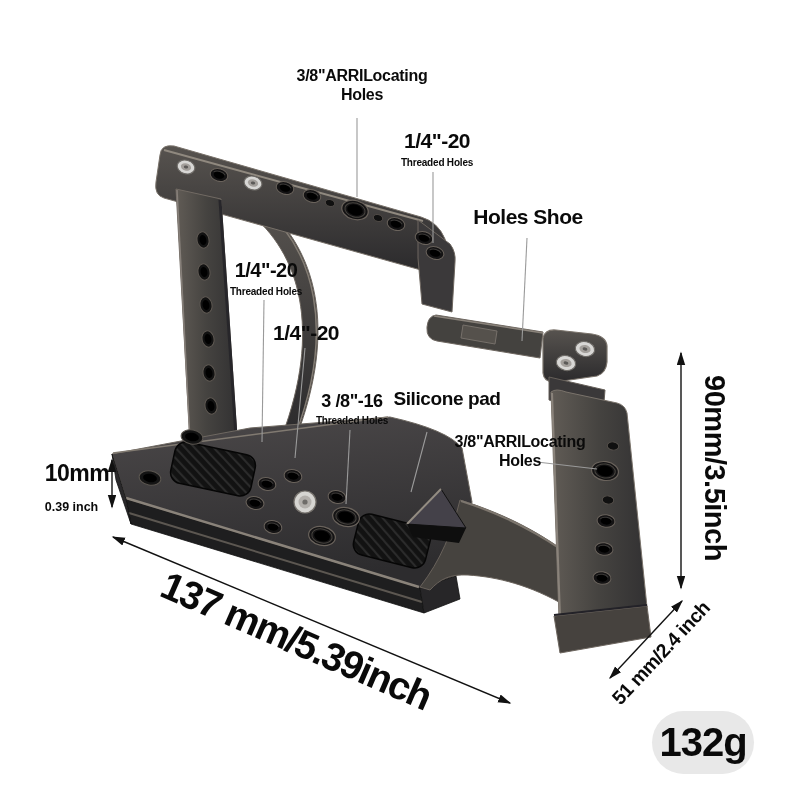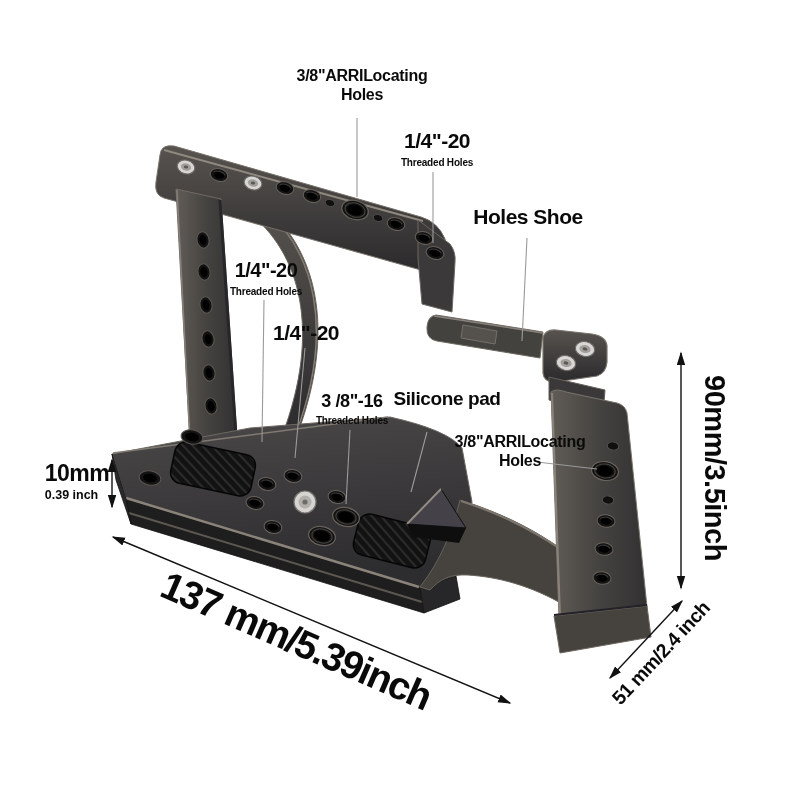--- a/index.html
+++ b/index.html
@@ -23,21 +23,21 @@
 
   .dim{position:absolute;font-weight:700;color:#0a0a0a;white-space:nowrap;}
   #dim-137{left:296px;top:641px;font-size:39px;letter-spacing:-1.5px;
            transform:translate(-50%,-50%) rotate(23.5deg);}
   #dim-90{left:714px;top:468px;font-size:29px;letter-spacing:-.5px;
           transform:translate(-50%,-50%) rotate(90deg);}
   #dim-51{left:661px;top:653px;font-size:19.5px;letter-spacing:-.5px;
           transform:translate(-50%,-50%) rotate(-47deg);}
   #dim-10{left:77px;top:461px;transform:translateX(-50%);line-height:1.05;}
   #dim-10 .v{font-size:23px;letter-spacing:-.5px;}
-  #dim-10 .alt{font-size:12.5px;margin-top:4px;}
+  #dim-10 .alt{font-size:12.5px;margin-top:16px;}
 
   #weight-badge{
     position:absolute;left:652px;top:711px;width:102px;height:63px;
     background:#e8e8e8;border-radius:32px;
     display:flex;align-items:center;justify-content:center;
     font-size:40px;font-weight:700;color:#0a0a0a;letter-spacing:-1px;
   }
 </style>
 </head>
 <body>
@@ -260,14 +260,15 @@
     <div class="v">10mm</div>
     <div class="alt">0.39 inch</div>
   </div>
 
   <div class="dim" id="dim-137">137 mm/5.39inch</div>
 
   <div class="dim" id="dim-90">90mm/3.5inch</div>
 
   <div class="dim" id="dim-51">51 mm/2.4 inch</div>
 
+  <div id="weight-badge">132g</div>
 
 </div>
 
 </body></html>

